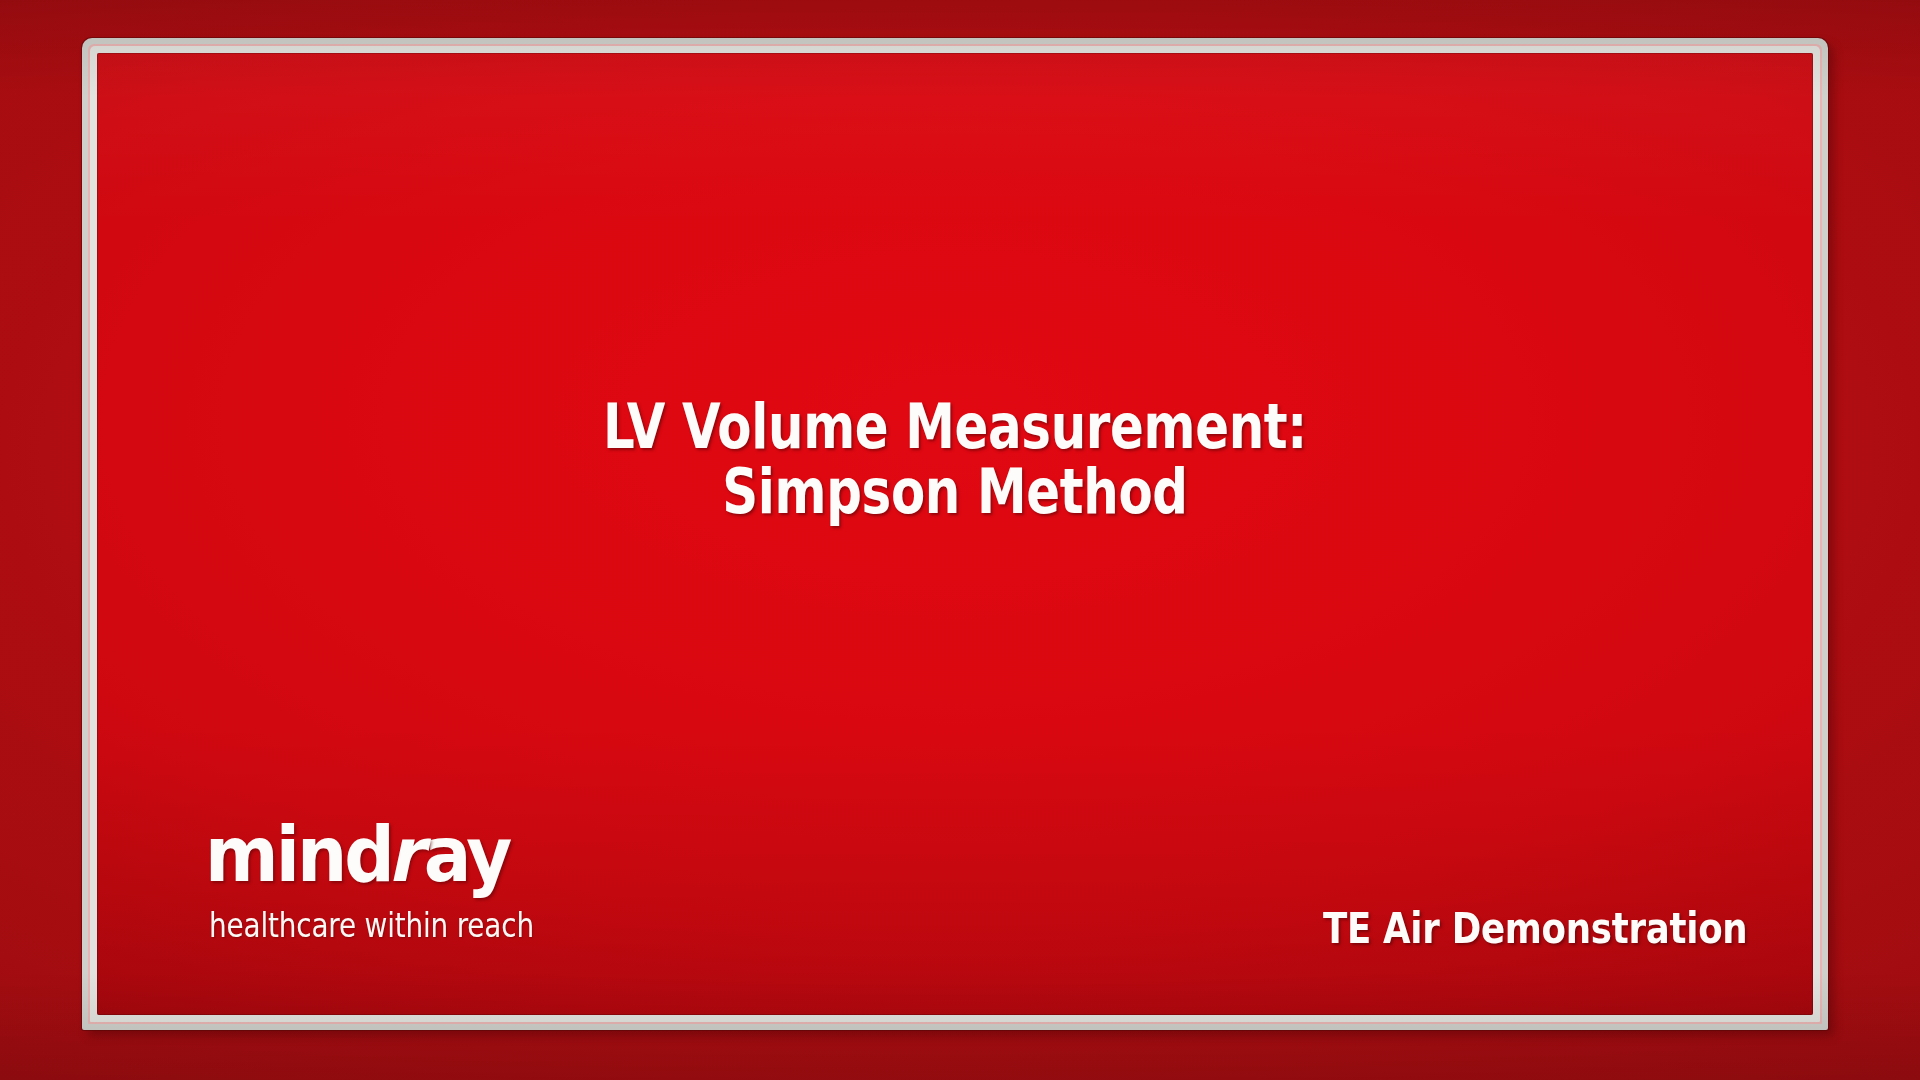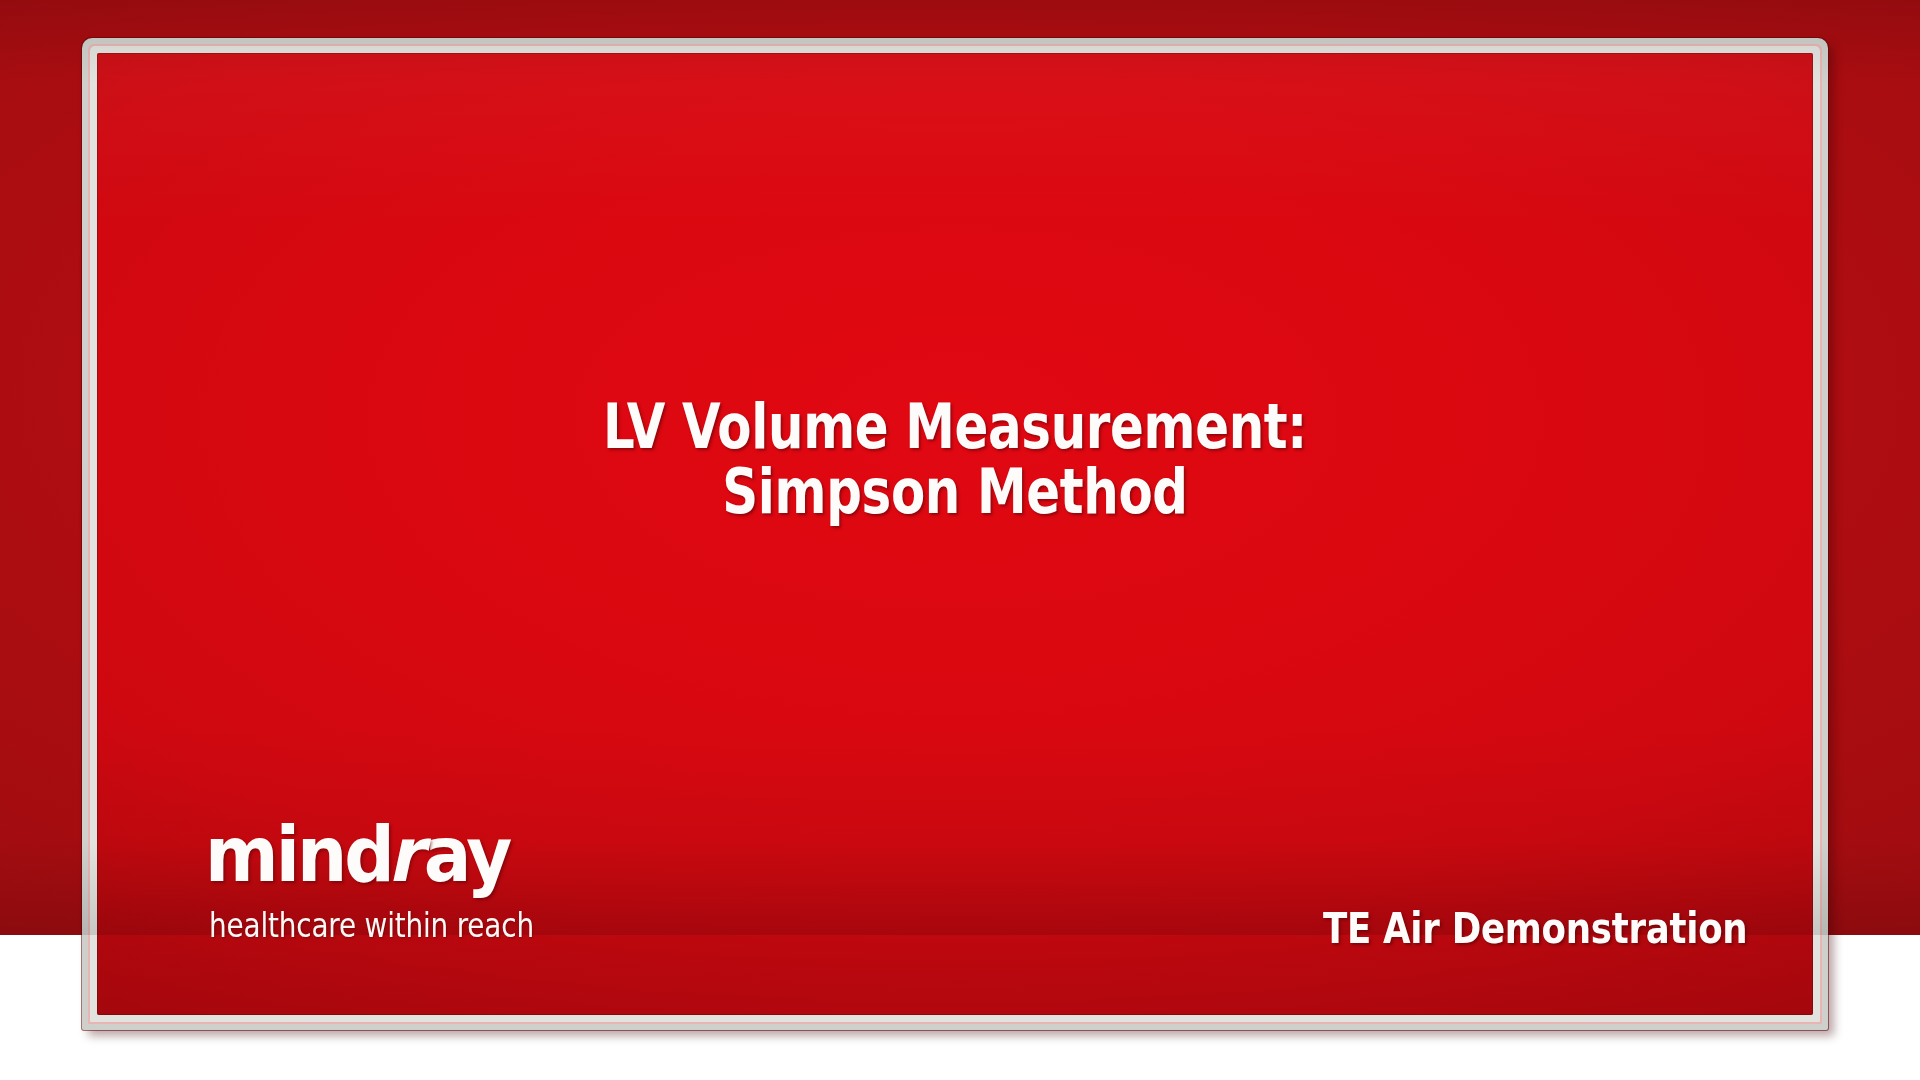--- a/index.html
+++ b/index.html
@@ -6,21 +6,21 @@
 
   html, body {
     width:1920px; height:1080px;
     overflow:hidden;
     font-family:"Liberation Sans", sans-serif;
   }
 
   
   #slide {
     position:relative;
-    width:1920px; height:935px;
+    width:1920px; height:1080px;
     background:
       radial-gradient(ellipse 120% 110% at 50% 42%,
           #bd0f14 0%, #af0d11 38%, #9d0c10 70%, #8d0b0f 100%);
   }
 
   
   #slide::after {
     content:"";
     position:absolute; inset:0;
     pointer-events:none;

